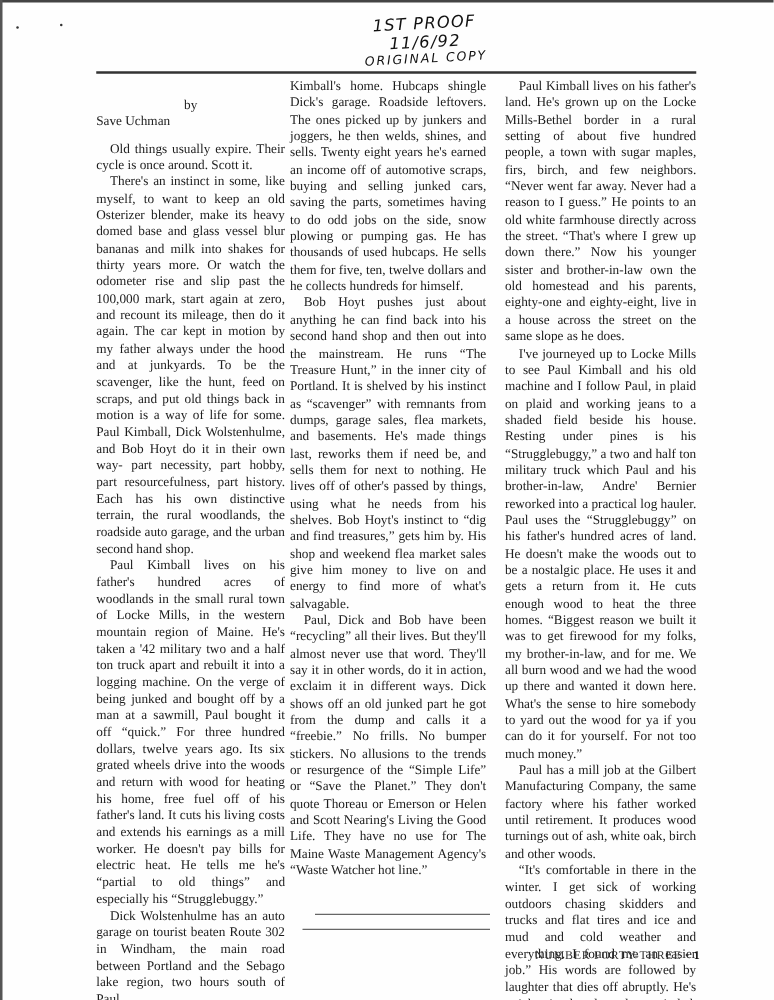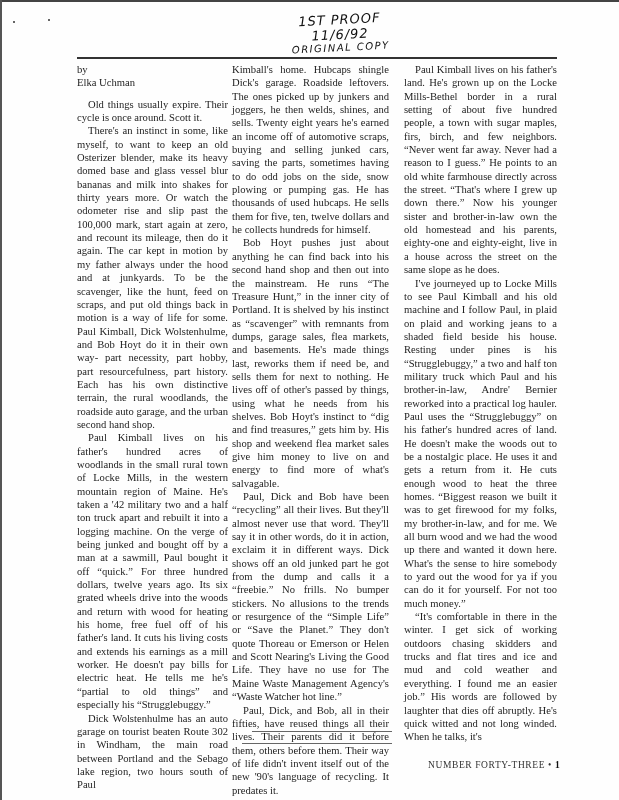--- a/index.html
+++ b/index.html
@@ -11,21 +11,21 @@
   .handwriting { position:absolute; left:270px; top:12px; width:140px; text-align:center; font-family:"DejaVu Sans", sans-serif; font-style:italic; color:#111; transform:rotate(-3deg); }
   .hw1 { font-size:13px; letter-spacing:1px; }
   .hw2 { font-size:10px; letter-spacing:1.5px; margin-top:0px; }
   .head-rule { position:absolute; left:77px; top:57px; width:480px; height:2px; background:#333; }
   .col { position:absolute; top:63px; font-size:10.6px; line-height:13.35px; text-align:justify; }
   .col p { margin:0; text-indent:11px; }
   .col p.noindent { text-indent:0; }
   .c1 { left:77px; width:151px; }
   .c2 { left:232px; width:157px; }
   .c3 { left:404px; width:153px; }
-  .byline-by { text-align:left; }
+  .byline-by { text-align:center; margin-top:15px; }
   .byline-name { margin-bottom:8px; }
   .mid-rule1 { position:absolute; left:252px; top:731px; width:140px; height:1px; background:#666; }
   .mid-rule2 { position:absolute; left:242px; top:743px; width:150px; height:1px; background:#666; }
   .footer { position:absolute; left:428px; top:760px; font-size:9.5px; letter-spacing:0.6px; color:#333; }
   .footer b { color:#111; }
 </style>
 </head>
 <body>
 
 <div class="page">
@@ -36,39 +36,39 @@
 
   <div class="handwriting">
     <div class="hw1">1ST PROOF 11/6/92</div>
     <div class="hw2">ORIGINAL COPY</div>
   </div>
 
   <div class="head-rule"></div>
 
   <div class="col c1">
     <div class="byline-by">by</div>
-    <div class="byline-name">Elka Uchman</div>
+    <div class="byline-name">Save Uchman</div>
     <p>Old things usually expire. Their cycle is once around. Scott it.</p>
     <p>There's an instinct in some, like myself, to want to keep an old Osterizer blender, make its heavy domed base and glass vessel blur bananas and milk into shakes for thirty years more. Or watch the odometer rise and slip past the 100,000 mark, start again at zero, and recount its mileage, then do it again. The car kept in motion by my father always under the hood and at junkyards.        To be the scavenger, like the hunt, feed on scraps, and put old things back in motion is a way of life for some. Paul Kimball, Dick Wolstenhulme, and Bob Hoyt do it in their own way- part necessity, part hobby, part resourcefulness, part history. Each has his own distinctive terrain, the rural woodlands, the roadside auto garage, and the urban second hand shop.</p>
     <p>Paul Kimball lives on his father's hundred acres of woodlands in the small rural town of Locke Mills, in the western mountain region of Maine. He's taken a '42 military two and a half ton truck apart and rebuilt it into a logging machine. On the verge of being junked and bought off by a man at a sawmill, Paul bought it off “quick.” For three hundred dollars, twelve years ago. Its six grated wheels drive into the woods and return with wood for heating his home, free fuel off of his father's land. It cuts his living costs and extends his earnings as a mill worker. He doesn't pay bills for electric heat. He tells me he's “partial to old things” and especially his “Strugglebuggy.”</p>
     <p>Dick Wolstenhulme has an auto garage on tourist beaten Route 302 in Windham, the main road between Portland and the Sebago lake region, two hours south of Paul</p>
   </div>
 
   <div class="col c2">
     <p class="noindent">Kimball's home. Hubcaps shingle Dick's garage. Roadside leftovers. The ones picked up by junkers and joggers, he then welds, shines, and sells. Twenty eight years he's earned an income off of automotive scraps, buying and selling junked cars, saving the parts, sometimes having to do odd jobs on the side, snow plowing or pumping gas. He has thousands of used hubcaps. He sells them for five, ten, twelve dollars and he collects hundreds for himself.</p>
     <p>Bob Hoyt pushes just about anything he can find back into his second hand shop and then out into the mainstream. He runs “The Treasure Hunt,” in the inner city of Portland. It is shelved by his instinct as “scavenger” with remnants from dumps, garage sales, flea markets, and basements. He's made things last, reworks them if need be, and sells them for next to nothing. He lives off of other's passed by things, using what he needs from his shelves. Bob Hoyt's instinct to “dig and find treasures,” gets him by. His shop and weekend flea market sales give him money to live on and energy to find more of what's salvagable.</p>
     <p>Paul, Dick and Bob have been “recycling” all their lives. But they'll almost never use that word. They'll say it in other words, do it in action, exclaim it in different ways. Dick shows off an old junked part he got from the dump and calls it a “freebie.” No frills. No bumper stickers. No allusions to the trends or resurgence of the “Simple Life” or “Save the Planet.” They don't quote Thoreau or Emerson or Helen and Scott Nearing's Living the Good Life. They have no use for The Maine Waste Management Agency's “Waste Watcher hot line.”</p>
-    <p>Paul, Dick, and Bob, all in their fifties, have reused things all their lives. Their parents did it before them, others before them. Their way of life didn't invent itself out of the new '90's language of recycling. It predates it.</p>
   </div>
   <div class="mid-rule1"></div>
   <div class="mid-rule2"></div>
 
   <div class="col c3">
     <p>Paul Kimball lives on his father's land. He's grown up on the Locke Mills-Bethel border in a rural setting of about five hundred people, a town with sugar maples, firs, birch, and few neighbors. “Never went far away. Never had a reason to I guess.” He points to an old white farmhouse directly across the street. “That's where I grew up down there.” Now his younger sister and brother-in-law own the old homestead and his parents, eighty-one and eighty-eight, live in a house across the street on the same slope as he does.</p>
     <p>I've journeyed up to Locke Mills to see Paul Kimball and his old machine and I follow Paul, in plaid on plaid and working jeans to a shaded field beside his house. Resting under pines is his “Strugglebuggy,” a two and half ton military truck which Paul and his brother-in-law, Andre' Bernier reworked into a practical log hauler. Paul uses the “Strugglebuggy” on his father's hundred acres of land. He doesn't make the woods out to be a nostalgic place. He uses it and gets a return from it. He cuts enough wood to heat the three homes. “Biggest reason we built it was to get firewood for my folks, my brother-in-law, and for me. We all burn wood and we had the wood up there and wanted it down here. What's the sense to hire somebody to yard out the wood for ya if you can do it for yourself. For not too much money.”</p>
+    <p>Paul has a mill job at the Gilbert Manufacturing Company, the same factory where his father worked until retirement. It produces wood turnings out of ash, white oak, birch and other woods.</p>
     <p>“It's comfortable in there in the winter. I get sick of working outdoors chasing skidders and trucks and flat tires and ice and mud and cold weather and everything. I found me an easier job.” His words are followed by laughter that dies off abruptly. He's quick witted and not long winded. When he talks, it's</p>
   </div>
 
   <div class="footer">
     <span>NUMBER FORTY-THREE</span>
     <span>•</span>
     <b>1</b>
   </div>
 </div>
 

